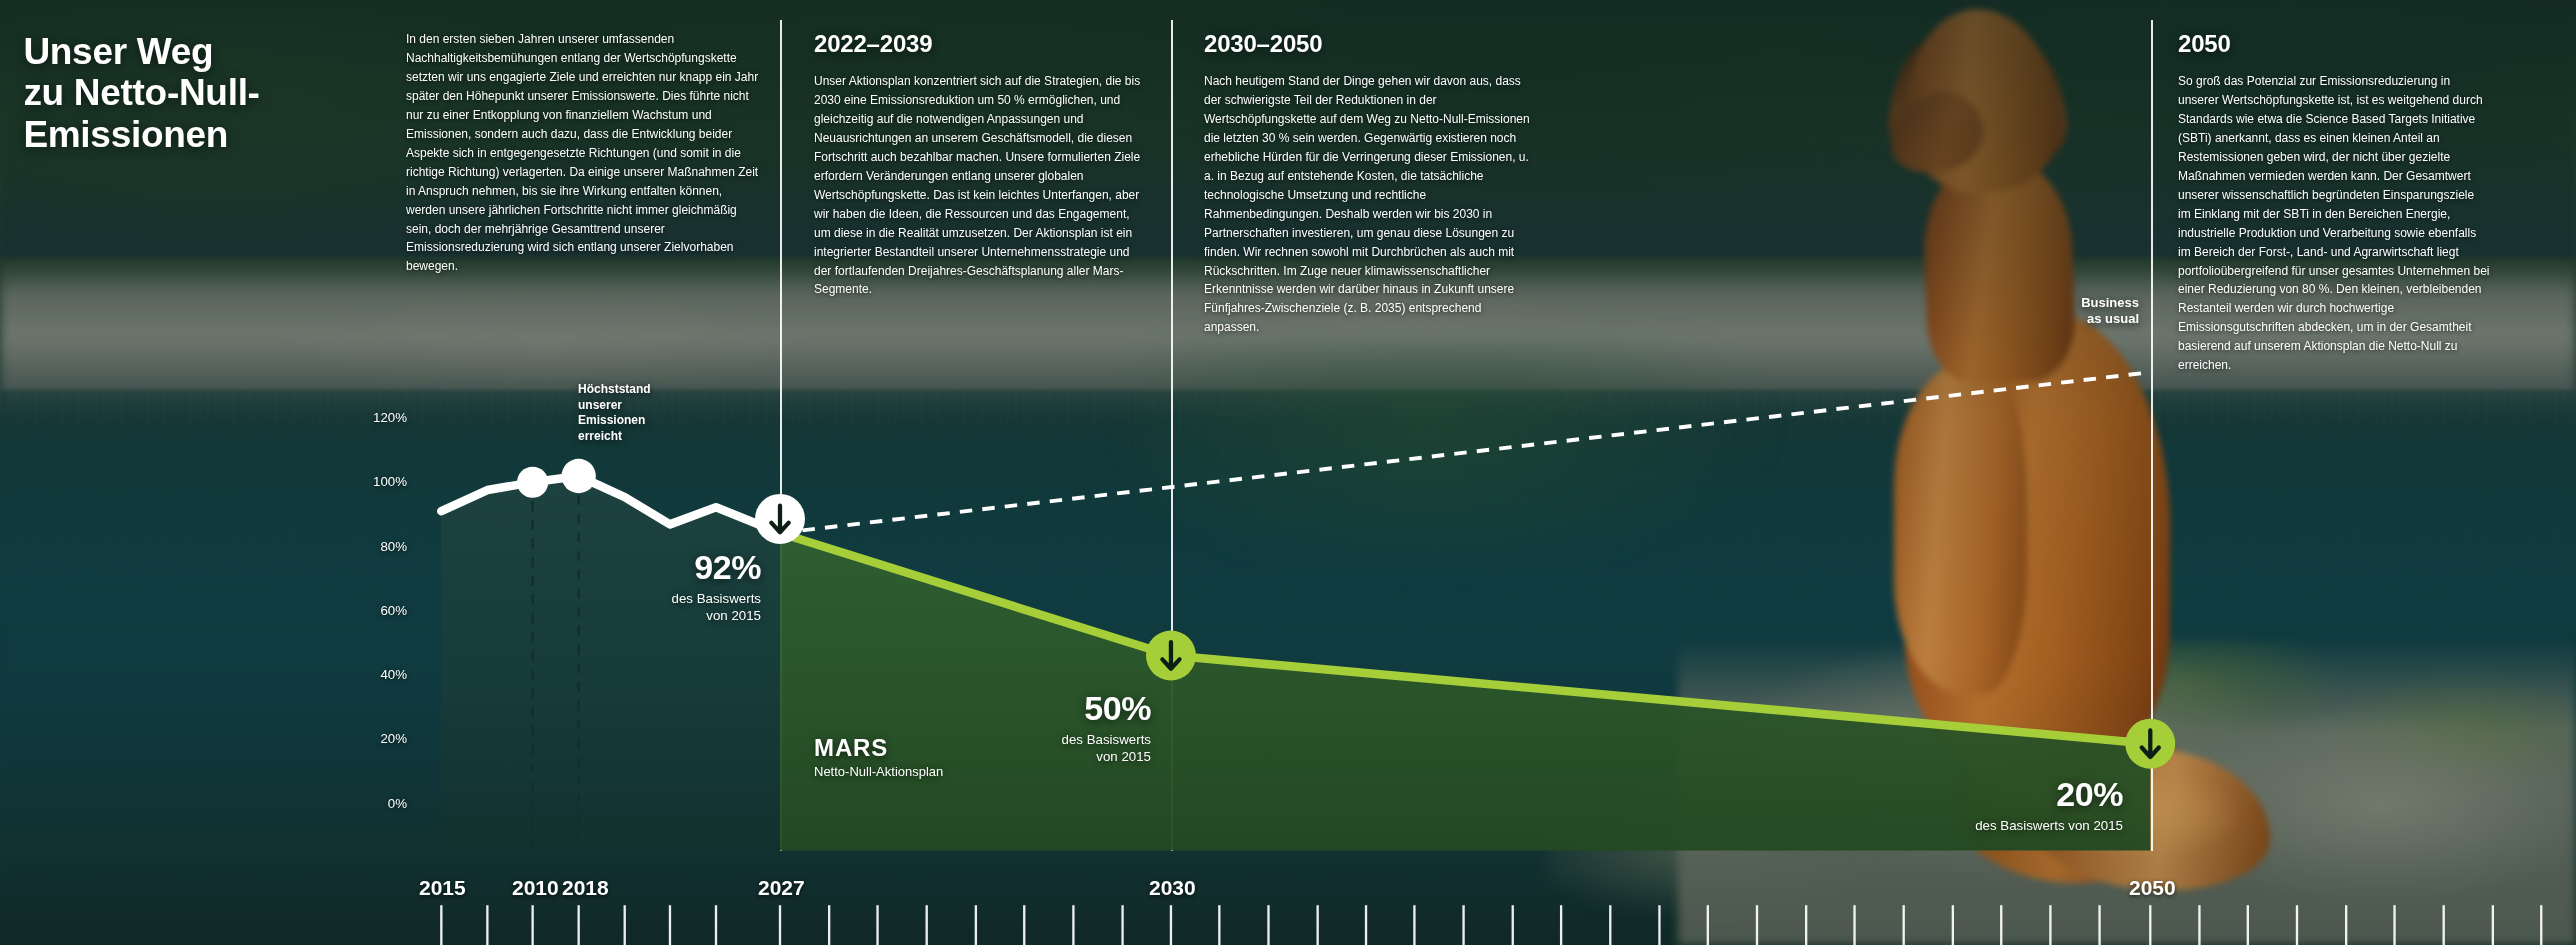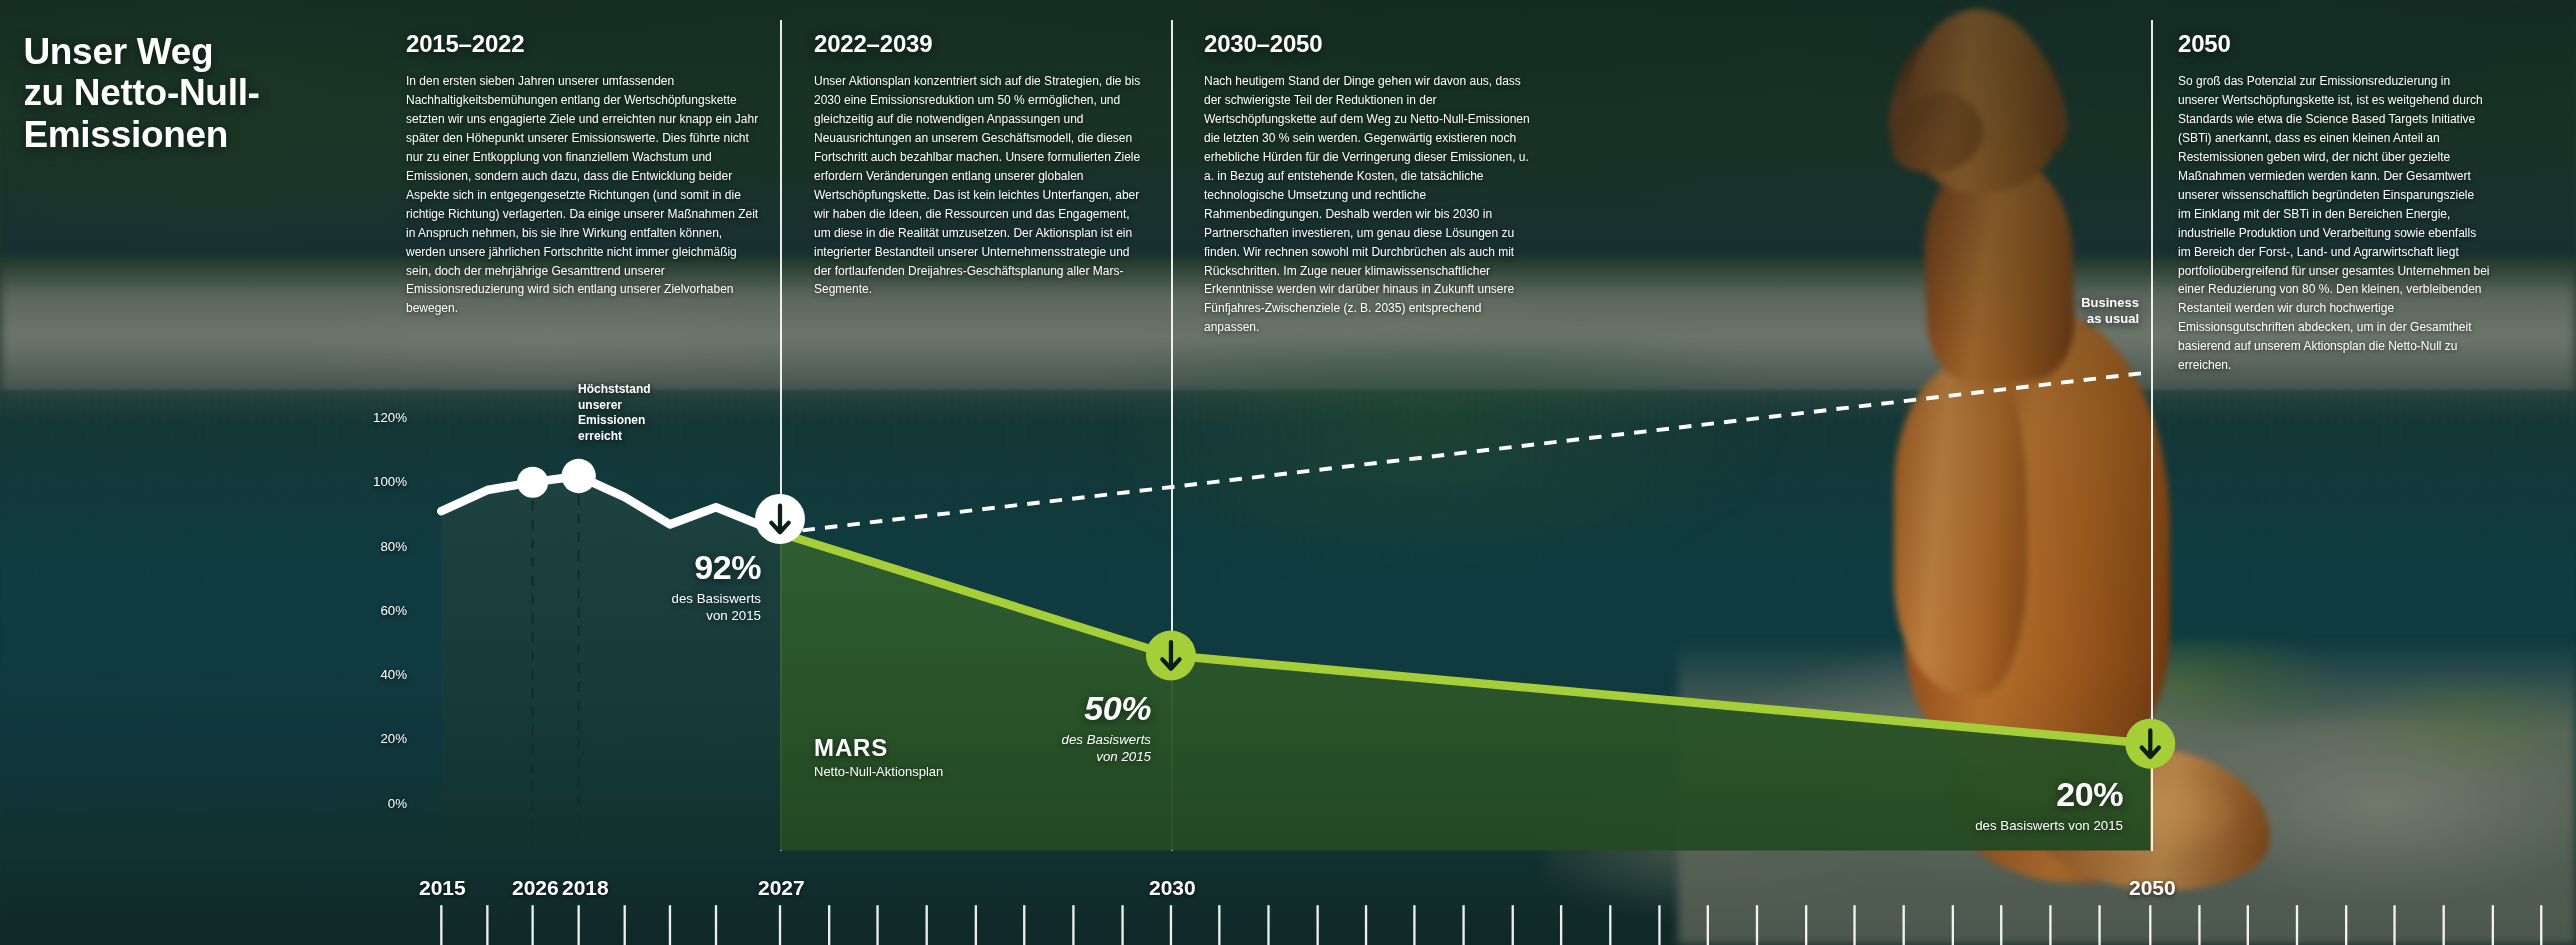--- a/index.html
+++ b/index.html
@@ -271,21 +271,20 @@
 
   <div id="intro">
     <h1>
       <span>Unser Weg</span><br>
       <span>zu Netto-Null-</span><br>
       <span>Emissionen</span>
     </h1>
   </div>
 
   <div class="col" id="col-1">
-    <h2>2015–2022</h2>
     <p>In den ersten sieben Jahren unserer umfassenden Nachhaltigkeitsbemühungen entlang der Wertschöpfungskette setzten wir uns engagierte Ziele und erreichten nur knapp ein Jahr später den Höhepunkt unserer Emissionswerte. Dies führte nicht nur zu einer Entkopplung von finanziellem Wachstum und Emissionen, sondern auch dazu, dass die Entwicklung beider Aspekte sich in entgegengesetzte Richtungen (und somit in die richtige Richtung) verlagerten. Da einige unserer Maßnahmen Zeit in Anspruch nehmen, bis sie ihre Wirkung entfalten können, werden unsere jährlichen Fortschritte nicht immer gleichmäßig sein, doch der mehrjährige Gesamttrend unserer Emissionsreduzierung wird sich entlang unserer Zielvorhaben bewegen.</p>
   </div>
   <div class="col" id="col-2">
     <h2>2022–2039</h2>
     <p>Unser Aktionsplan konzentriert sich auf die Strategien, die bis 2030 eine Emissionsreduktion um 50 % ermöglichen, und gleichzeitig auf die notwendigen Anpassungen und Neuausrichtungen an unserem Geschäftsmodell, die diesen Fortschritt auch bezahlbar machen. Unsere formulierten Ziele erfordern Veränderungen entlang unserer globalen Wertschöpfungskette. Das ist kein leichtes Unterfangen, aber wir haben die Ideen, die Ressourcen und das Engagement, um diese in die Realität umzusetzen. Der Aktionsplan ist ein integrierter Bestandteil unserer Unternehmensstrategie und der fortlaufenden Dreijahres-Geschäftsplanung aller Mars-Segmente.</p>
   </div>
   <div class="col" id="col-3">
     <h2>2030–2050</h2>
     <p>Nach heutigem Stand der Dinge gehen wir davon aus, dass der schwierigste Teil der Reduktionen in der Wertschöpfungskette auf dem Weg zu Netto-Null-Emissionen die letzten 30 % sein werden. Gegenwärtig existieren noch erhebliche Hürden für die Verringerung dieser Emissionen, u. a. in Bezug auf entstehende Kosten, die tatsächliche technologische Umsetzung und rechtliche Rahmenbedingungen. Deshalb werden wir bis 2030 in Partnerschaften investieren, um genau diese Lösungen zu finden. Wir rechnen sowohl mit Durchbrüchen als auch mit Rückschritten. Im Zuge neuer klimawissenschaftlicher Erkenntnisse werden wir darüber hinaus in Zukunft unsere Fünfjahres-Zwischenziele (z. B. 2035) entsprechend anpassen.</p>
   </div>
@@ -392,33 +391,33 @@
 
   <div class="ylab" style="left:337px; top:410px;">120%</div>
   <div class="ylab" style="left:337px; top:474px;">100%</div>
   <div class="ylab" style="left:337px; top:539px;">80%</div>
   <div class="ylab" style="left:337px; top:603px;">60%</div>
   <div class="ylab" style="left:337px; top:667px;">40%</div>
   <div class="ylab" style="left:337px; top:731px;">20%</div>
   <div class="ylab" style="left:337px; top:796px;">0%</div>
 
   <div class="xlab" style="left:419px;  top:876px;">2015</div>
-  <div class="xlab" style="left:512px;  top:876px;">2026</div>
+  <div class="xlab" style="left:512px;  top:876px;">2010</div>
   <div class="xlab" style="left:562px;  top:876px;">2018</div>
   <div class="xlab" style="left:758px;  top:876px;">2027</div>
   <div class="xlab" style="left:1149px; top:876px;">2030</div>
   <div class="xlab" style="left:2129px; top:876px;">2050</div>
 
   <div class="annot" style="left:578px; top:382px; width:125px; text-align:left;">Höchststand<br>unserer<br>Emissionen<br>erreicht</div>
 
   <div class="callout" style="left:578px; top:550px; width:183px;">
     <div class="big">92%</div>
     <div class="sub">des Basiswerts<br>von 2015</div>
   </div>
-  <div class="callout" style="left:968px; top:691px; width:183px;font-style:italic;">
+  <div class="callout" style="left:968px; top:691px; width:183px;">
     <div class="big">50%</div>
     <div class="sub">des Basiswerts<br>von 2015</div>
   </div>
   <div class="callout" style="left:1811px; top:777px; width:312px;">
     <div class="big">20%</div>
     <div class="sub">des Basiswerts von 2015</div>
   </div>
 
   <div id="bau-label">Business<br>as usual</div>
 

